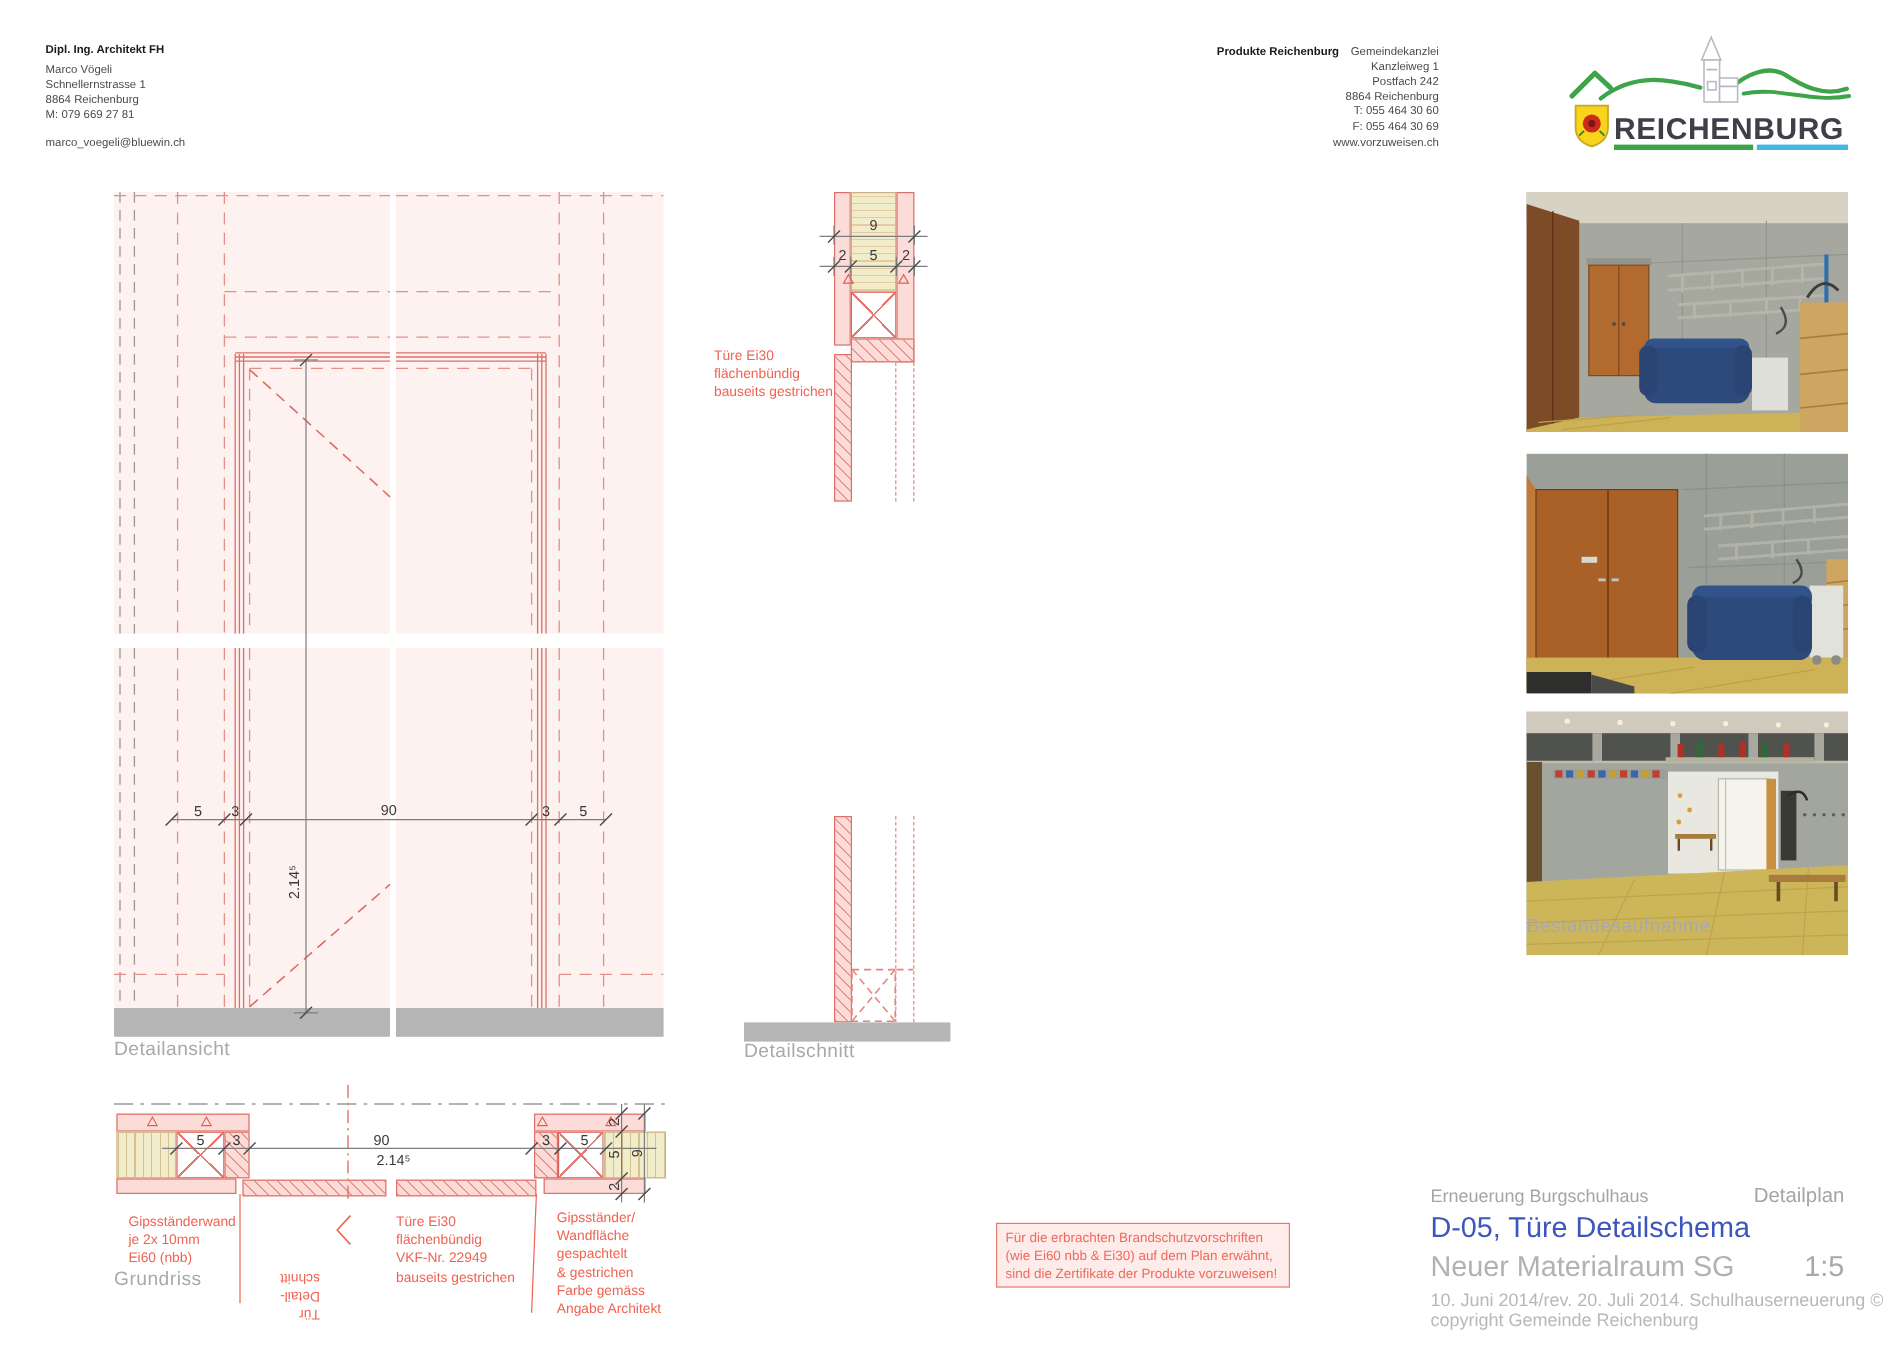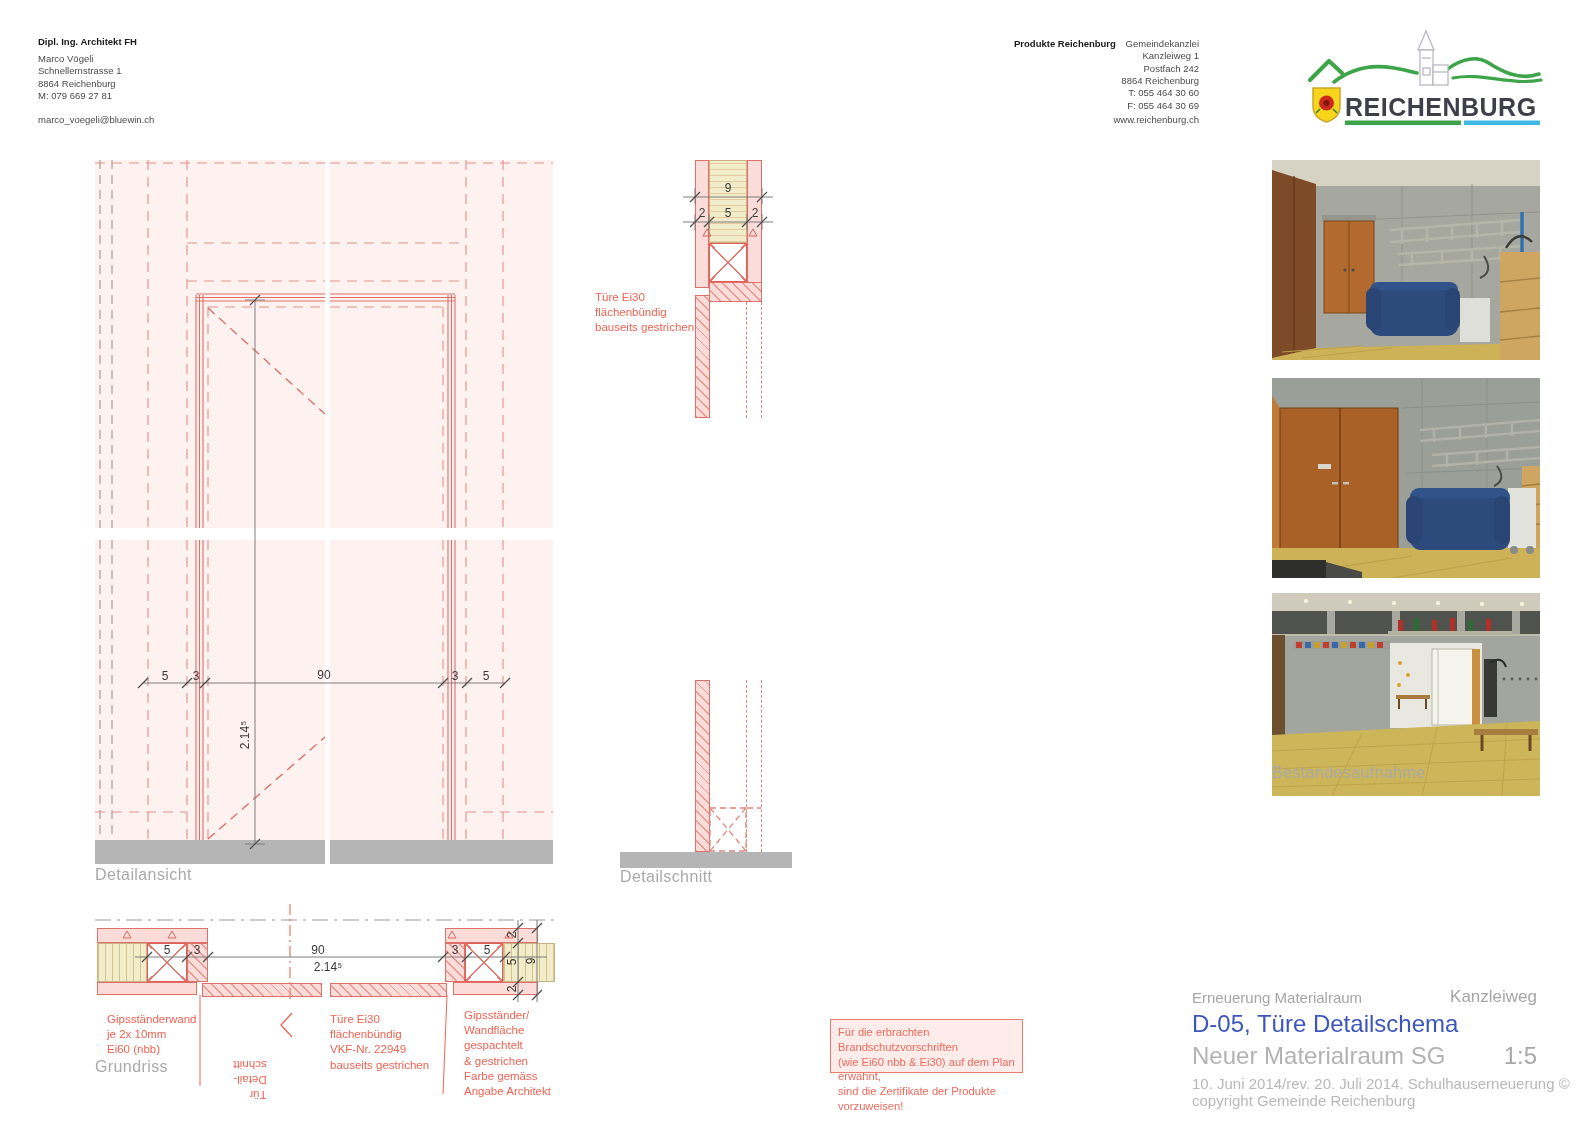--- a/index.html
+++ b/index.html
@@ -44,21 +44,21 @@
     <div class="small-block" style="margin-top:12px;">marco_voegeli@bluewin.ch</div>
   </div>
 
   <div class="abs small-title" style="left:1014px;top:38px;">Produkte Reichenburg</div>
   <div class="abs small-block ml" style="left:1059px;top:38px;width:140px;text-align:right;">Gemeindekanzlei
 Kanzleiweg 1
 Postfach 242
 8864 Reichenburg
 T: 055 464 30 60
 F: 055 464 30 69</div>
-  <div class="abs small-block" style="left:1059px;top:114px;width:140px;text-align:right;">www.reichenburg.ch</div>
+  <div class="abs small-block" style="left:1059px;top:114px;width:140px;text-align:right;">www.vorzuweisen.ch</div>
 
   <svg class="abs" style="left:1303px;top:28px;" width="244" height="102" viewBox="0 0 244 102">
     <g fill="none" stroke="#3ea449" stroke-linecap="round" stroke-linejoin="round">
       <path d="M7,52 L26,33 L39,45" stroke-width="4.2"></path>
       <path d="M31,54 C62,30 94,40 114,45" stroke-width="3.6"></path>
       <path d="M140,45 C152,34 170,26 184,34 C198,43 216,53 236,46" stroke-width="3.6"></path>
       <path d="M150,50 C180,44 206,58 238,52" stroke-width="3.2"></path>
     </g>
     <g stroke="#b9b9c2" stroke-width="1.3" fill="#ffffff">
       <polygon points="115,22 123,3 131,22"></polygon>
@@ -283,21 +283,21 @@
 bauseits gestrichen</div>
     <div class="red-note" style="left:367px;top:108px;margin-left:12px;">Gipsständer/
 Wandfläche
 gespachtelt
 &amp; gestrichen
 Farbe gemäss
 Angabe Architekt</div>
   </div>
   <div class="view-label" style="left:95px;top:1058px;">Grundriss</div>
 
-  <div class="abs ml" style="left:830px;top:1019px;width:193px;height:54px;box-sizing:border-box;
+  <div class="abs ml" style="left:830px;top:1019px;width:245px;height:54px;box-sizing:border-box;
        background:#fdecea;border:1.5px solid #e87a6e;color:#f06a5c;font-size:11.2px;line-height:1.32;
        padding:5px 7px;">Für die erbrachten Brandschutzvorschriften
 (wie Ei60 nbb &amp; Ei30) auf dem Plan erwähnt,
 sind die Zertifikate der Produkte vorzuweisen!</div>
 
   <svg class="abs" style="left:1272px;top:160px;" width="268" height="200" viewBox="0 0 268 200">
     <rect width="268" height="200" fill="#a6a8a0"></rect>
     <rect width="268" height="26" fill="#d6d2c4"></rect>
     <g stroke="#93958d" stroke-width="1">
       <line x1="130" y1="26" x2="130" y2="170"></line>
@@ -468,20 +468,20 @@
       <line x1="60" y1="203" x2="90" y2="140"></line>
         <line x1="150" y1="203" x2="165" y2="134"></line>
         <line x1="230" y1="203" x2="235" y2="130"></line>
     </g>
     <rect x="202" y="136" width="64" height="6" fill="#a87c3e"></rect>
     <line x1="210" y1="142" x2="210" y2="158" stroke="#6a4a22" stroke-width="3"></line>
     <line x1="258" y1="142" x2="258" y2="158" stroke="#6a4a22" stroke-width="3"></line>
   </svg>
   <div class="view-label" style="left:1272px;top:764px;">Bestandesaufnahme</div>
 
-  <div class="abs titleblock-gray" style="left:1192px;top:989px;font-size:15px;">Erneuerung Materialraum</div>
-  <div class="abs titleblock-gray" style="right:50px;top:987px;font-size:17px;text-align:right;">Kanzleiweg</div>
+  <div class="abs titleblock-gray" style="left:1192px;top:989px;font-size:15px;">Erneuerung Burgschulhaus</div>
+  <div class="abs titleblock-gray" style="right:50px;top:987px;font-size:17px;text-align:right;">Detailplan</div>
   <div class="abs" style="left:1192px;top:1010px;font-size:24px;color:#3c56bd;">D-05, Türe Detailschema</div>
   <div class="abs" style="left:1192px;top:1042px;font-size:24px;color:#b2b2b2;">Neuer Materialraum SG</div>
   <div class="abs" style="right:50px;top:1042px;font-size:24px;color:#a8a8a8;text-align:right;">1:5</div>
   <div class="abs" style="left:1192px;top:1075px;font-size:15px;color:#b8b8b8;">10. Juni 2014/rev. 20. Juli 2014. Schulhauserneuerung © copyright Gemeinde Reichenburg</div>
 
 </div>
 
 </body></html>

